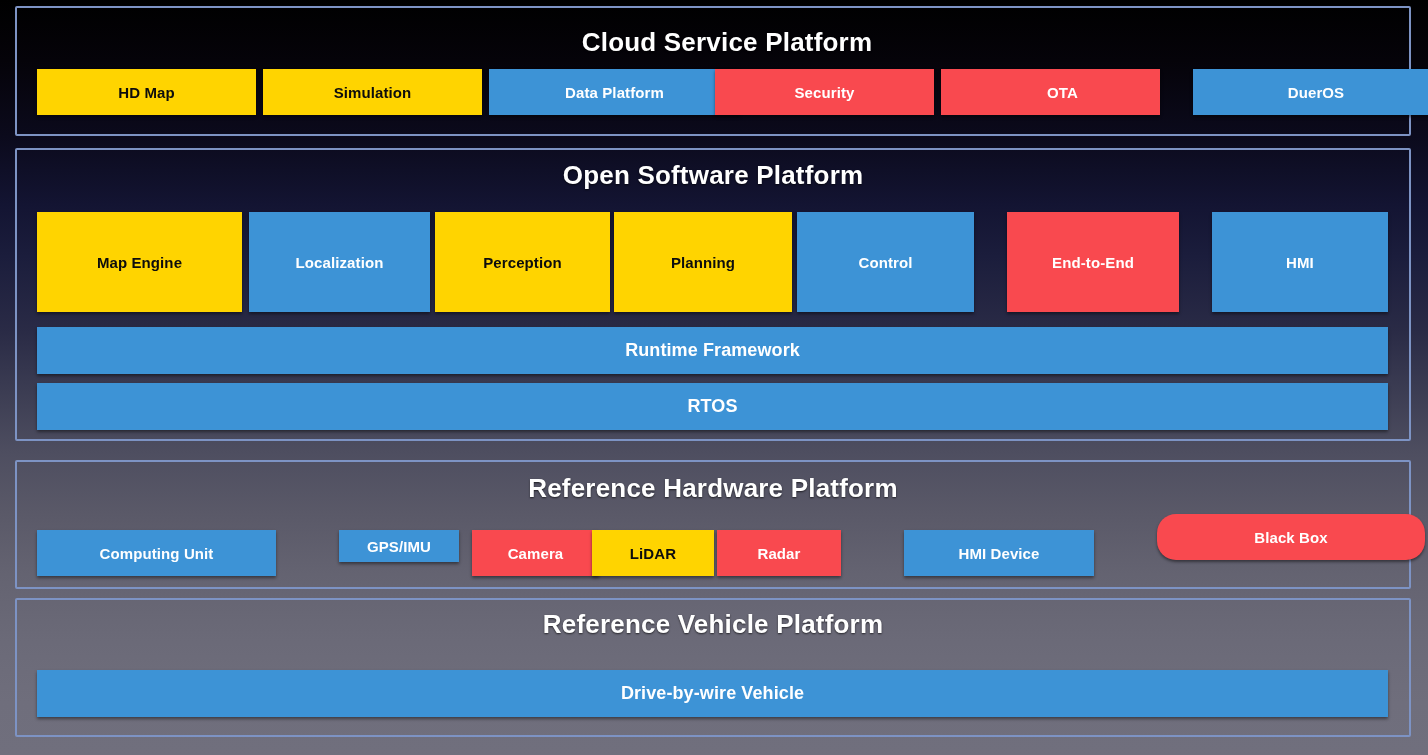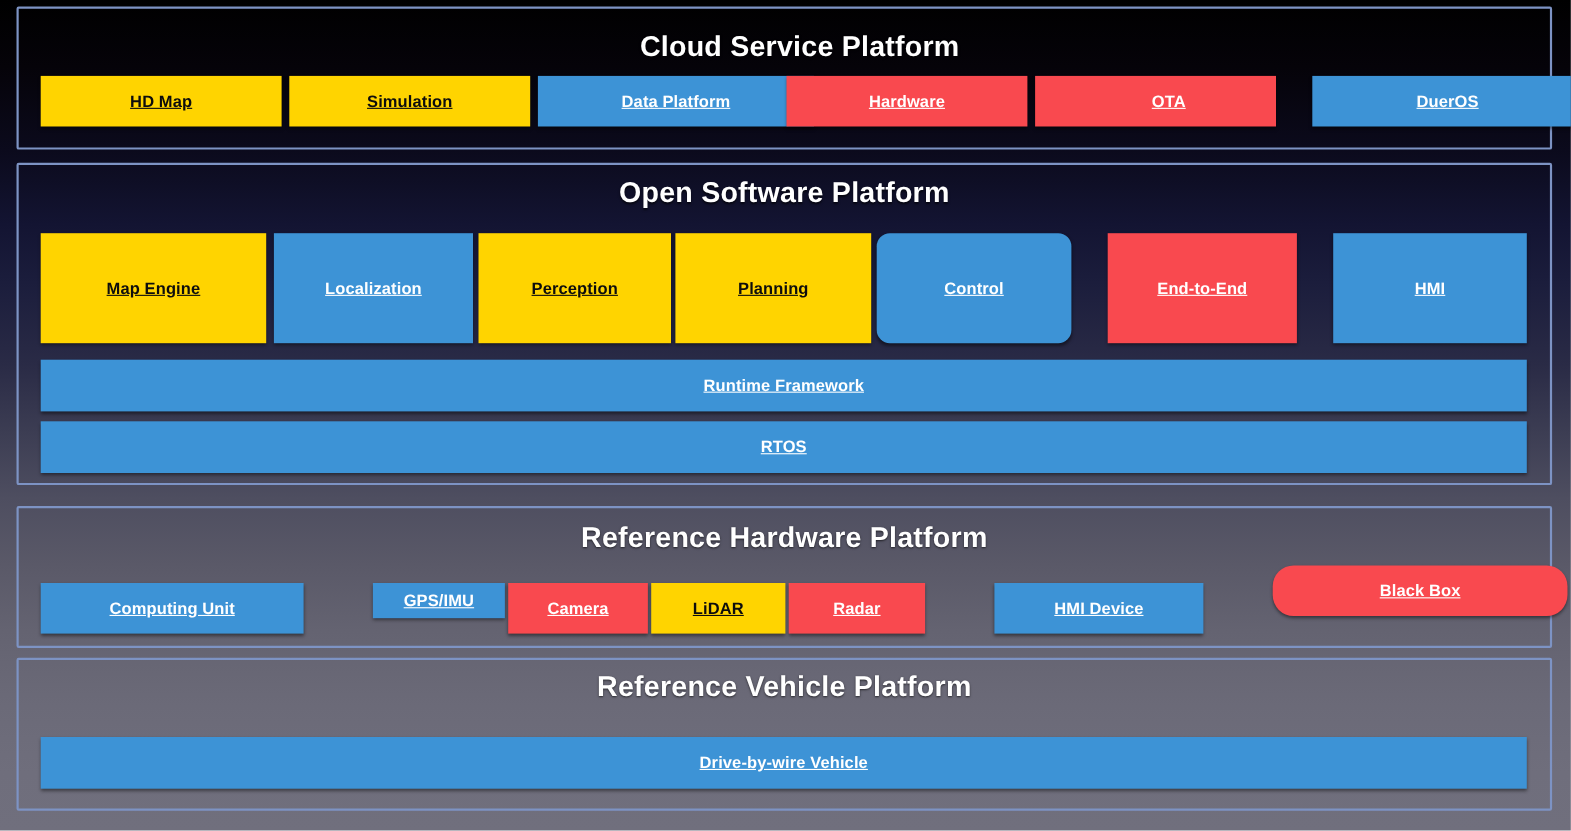--- a/index.html
+++ b/index.html
@@ -58,67 +58,66 @@
   .box {
     position: absolute;
     display: flex;
     align-items: center;
     justify-content: center;
     font-size: 15px;
     font-weight: bold;
     letter-spacing: 0.1px;
     box-shadow: 0 2px 3px rgba(0,0,0,0.45);
     white-space: nowrap;
-    text-decoration: underline;
   }
 
   .box.yellow { background: #ffd400; color: #0d0d0d; }
   .box.blue   { background: #3d93d6; color: #ffffff; }
   .box.red    { background: #f9494f; color: #ffffff; }
 
-  .box.wide { font-size: 15px; }
+  .box.wide { font-size: 18px; }
 </style>
 </head>
 <body>
 
 <div id="stage">
 
   <div class="section" style="left:15px; top:6px; width:1396px; height:130px;">
     <div class="section-title" style="top:19px;padding-left:28px;">Cloud Service Platform</div>
 
     <div class="box yellow" style="left:20px; top:61px; width:219px; height:46px;">HD Map</div>
     <div class="box yellow" style="left:246px; top:61px; width:219px; height:46px;">Simulation</div>
     <div class="box blue" style="left:472px; top:61px; width:251px; height:46px;">Data Platform</div>
-    <div class="box red" style="left:698px; top:61px; width:219px; height:46px;">Hardware</div>
+    <div class="box red" style="left:698px; top:61px; width:219px; height:46px;">Security</div>
     <div class="box red" style="left:924px; top:61px; width:219px; height:46px;padding-left:24px;">OTA</div>
     <div class="box blue" style="left:1176px; top:61px; width:246px; height:46px;">DuerOS</div>
   </div>
 
   <div class="section" style="left:15px; top:148px; width:1396px; height:293px;padding-left:28px;">
     <div class="section-title" style="top:10px;">Open Software Platform</div>
 
     <div class="box yellow" style="left:20px; top:62px; width:205px; height:100px;">Map Engine</div>
     <div class="box blue" style="left:232px; top:62px; width:181px; height:100px;">Localization</div>
     <div class="box yellow" style="left:418px; top:62px; width:175px; height:100px;">Perception</div>
     <div class="box yellow" style="left:597px; top:62px; width:178px; height:100px;">Planning</div>
-    <div class="box blue" style="left:780px; top:62px; width:177px; height:100px;border-radius:12px;">Control</div>
+    <div class="box blue" style="left:780px; top:62px; width:177px; height:100px;">Control</div>
     <div class="box red" style="left:990px; top:62px; width:172px; height:100px;">End-to-End</div>
     <div class="box blue" style="left:1195px; top:62px; width:176px; height:100px;">HMI</div>
 
     <div class="box blue wide" style="left:20px; top:177px; width:1351px; height:47px;">Runtime Framework</div>
     <div class="box blue wide" style="left:20px; top:233px; width:1351px; height:47px;">RTOS</div>
   </div>
 
   <div class="section" style="left:15px; top:460px; width:1396px; height:129px;">
     <div class="section-title" style="top:11px;">Reference Hardware Platform</div>
 
     <div class="box blue" style="left:20px; top:68px; width:239px; height:46px;">Computing Unit</div>
 
     <div class="box blue" style="left:322px; top:68px; width:120px; height:32px;">GPS/IMU</div>
-    <div class="box red" style="left:445px; top:68px; width:127px; height:46px;">Camera</div>
+    <div class="box red" style="left:455px; top:68px; width:127px; height:46px;">Camera</div>
     <div class="box yellow" style="left:575px; top:68px; width:122px; height:46px;">LiDAR</div>
     <div class="box blue" style="left:887px; top:68px; width:190px; height:46px;">HMI Device</div>
 
     <div class="box red" style="left:700px; top:68px; width:124px; height:46px;">Radar</div>
     <div class="box red" style="left:1140px; top:52px; width:268px; height:46px;border-radius:19px;">Black Box</div>
   </div>
 
   <div class="section" style="left:15px; top:598px; width:1396px; height:139px;">
     <div class="section-title" style="top:9px;">Reference Vehicle Platform</div>
 

